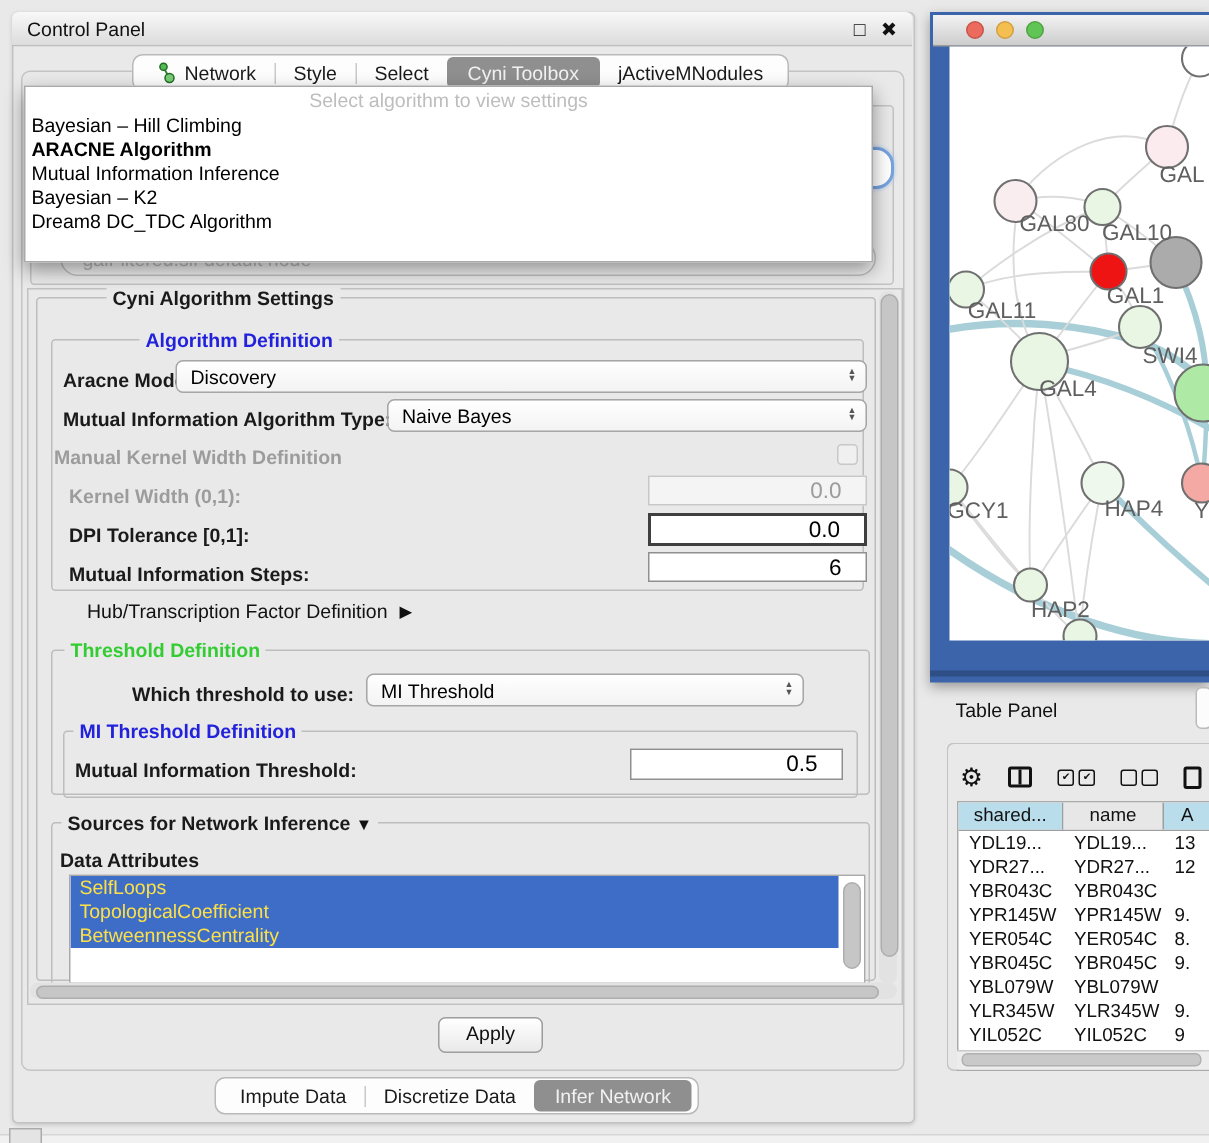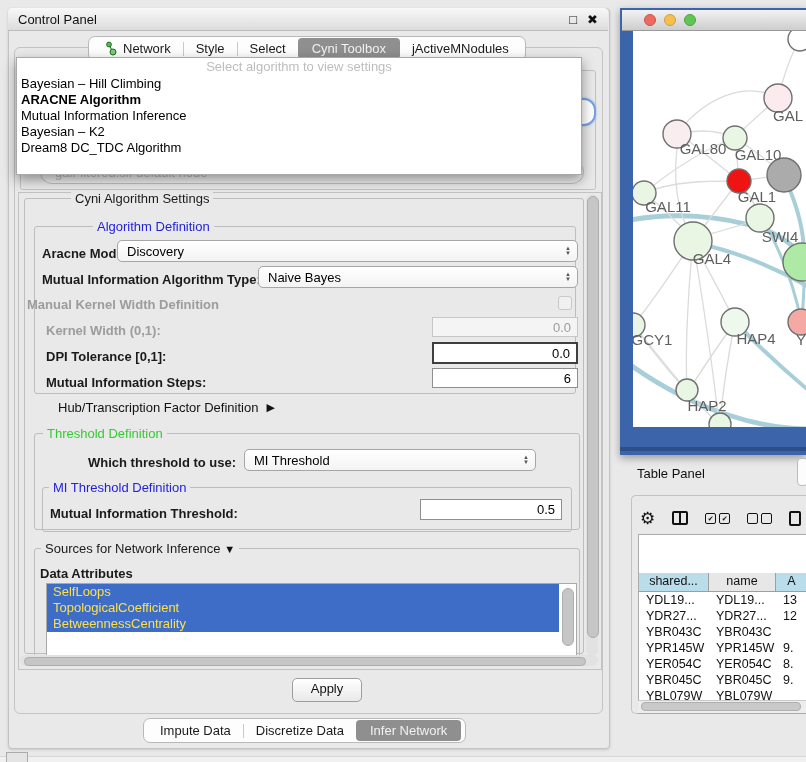--- a/index.html
+++ b/index.html
@@ -30,32 +30,32 @@
   .dd-item{height:16px;line-height:16px;padding-left:4px;color:#000;}
   .dd-item.bold{font-weight:bold;}
   
   .ghost-group{left:20px;top:70px;width:574px;height:118px;border:1px solid #C2C2C2;border-radius:3px;z-index:1;}
   .ghost-combo-focus{left:36px;top:98px;width:556px;height:24px;border:2px solid #76A2DE;border-radius:12px;
       box-shadow:0 0 3px #9CC0EE;background:#FFF;z-index:1;}
   .ghost-combo{left:40px;top:160px;width:544px;height:24px;background:#F1F1F1;border:1px solid #BFBFBF;
       border-radius:12px;color:#B9B9B9;line-height:24px;padding-left:14px;box-sizing:border-box;z-index:1;}
   
   .scrollpane{left:18px;top:192px;width:582px;height:476px;border:1px solid #C2C2C2;background:#E9E9E9;}
-  .group{position:absolute;border:1px solid #BDBDBD;border-radius:3px;}
+  .group{position:absolute;border:1px solid #BDBDBD;border-radius:3px;font-weight:bold;}
   .legend{position:absolute;top:-8px;background:#E9E9E9;padding:0 4px;font-size:13px;white-space:nowrap;}
   .legend.blue{color:var(--legend-blue);}
   .legend.green{color:var(--legend-green);}
   .lbl{font-weight:bold;font-size:13px;color:#1A1A1A;white-space:nowrap;}
   .lbl.dis{color:#9C9C9C;}
   .combo{background:linear-gradient(#FFFFFF,#F3F3F3);border:1px solid #A6A6A6;border-radius:5px;
       display:flex;align-items:center;padding:0 6px 0 9px;box-sizing:border-box;}
   .combo .val{flex:1;color:#000;}
   .arrows{display:flex;flex-direction:column;align-items:center;line-height:5px;font-size:6px;color:#555;}
-  .field{background:#FFF;border:1px solid #8F8F8F;text-align:right;padding-right:6px;line-height:19px;
-      box-sizing:border-box;font-size:13px;color:#000;}
+  .field{background:#FFF;border:1px solid #8F8F8F;text-align:right;padding-right:16px;line-height:19px;
+      box-sizing:border-box;font-size:15px;color:#000;}
   .field.strong{border:2px solid #3F3F3F;}
   .field.dis{background:#F4F4F4;color:#9C9C9C;border:1px solid #C7C7C7;}
   .checkbox{width:14px;height:14px;border:1px solid #C8C8C8;border-radius:3px;background:#F0F0F0;box-sizing:border-box;}
   .tri{font-size:11px;color:#111;}
   
   .attr-list{left:46px;top:583px;width:531px;height:73px;background:#FFF;border:1px solid #A9A9A9;
       box-sizing:border-box;overflow:hidden;}
   .attr-item{height:16px;line-height:16px;width:512px;background:var(--sel-blue);color:#fde047;padding-left:6px;box-sizing:border-box;}
   .vscroll-track{background:#E2E2E2;border-radius:6px;}
   .vscroll-thumb{background:#C6C6C6;border:1px solid #ADADAD;border-radius:6px;}
@@ -82,21 +82,21 @@
   .tp-panel{left:631px;top:495px;width:175px;height:217px;background:#E9E9E9;border:1px solid #C3C3C3;
       border-radius:5px 0 0 5px;border-right:none;}
   .tp-toolbar{left:640px;top:505px;width:166px;height:26px;display:flex;align-items:center;gap:17px;}
   .icon-gear{font-size:17px;color:#111;line-height:1;}
   .icon-cols{width:16px;height:14px;border:2px solid #111;border-radius:2px;position:relative;box-sizing:border-box;}
   .icon-cols::after{content:"";position:absolute;left:5px;top:0;width:2px;height:10px;background:#111;}
   .cbpair{display:flex;gap:3px;}
   .cb{width:9px;height:9px;border:1.5px solid #111;border-radius:2px;font-size:7px;line-height:9px;text-align:center;color:#111;box-sizing:content-box;}
   .icon-doc{width:12px;height:15px;border:2px solid #111;border-radius:2px;box-sizing:border-box;}
   .table{left:638px;top:534px;width:168px;height:178px;background:#FFF;border:1px solid #ABABAB;border-right:none;overflow:hidden;}
-  .thead{display:flex;height:18px;border-bottom:1px solid #9E9E9E;margin-top:38px;}
+  .thead{display:flex;height:18px;border-bottom:1px solid #9E9E9E;}
   .th{box-sizing:border-box;border-right:1px solid #9E9E9E;font-size:12.5px;text-align:center;line-height:17px;color:#111;overflow:hidden;}
   .th.hl{background:var(--header-blue);}
   .th.plain{background:#E7E7E7;}
   .trow{display:flex;height:16px;line-height:16px;font-size:12.5px;color:#111;}
   .td{box-sizing:border-box;padding-left:7px;overflow:hidden;white-space:nowrap;}
   .hscroll{position:absolute;background:#EDEDED;border-top:1px solid #C9C9C9;}
   .hthumb{position:absolute;background:#C9C9C9;border:1px solid #B0B0B0;border-radius:4px;}
 </style>
 </head>
 <body>
@@ -174,21 +174,21 @@
 
   <span class="abs lbl" style="left:42px;top:272px;">Mutual Information Algorithm Type:</span>
   <div class="abs combo" style="left:258px;top:266px;width:320px;height:22px;">
     <span class="val">Naive Bayes</span>
     <span class="arrows">
         <span>▲</span>
         <span>▼</span>
       </span>
   </div>
 
-  <span class="abs lbl dis" style="left:27px;top:297px;">Manual Kernel Width Definition</span>
+  <span class="abs lbl dis" style="left:36px;top:297px;">Manual Kernel Width Definition</span>
   <div class="abs checkbox" style="left:558px;top:296px;"></div>
 
   <span class="abs lbl dis" style="left:46px;top:323px;">Kernel Width (0,1):</span>
   <div class="abs field dis" style="left:432px;top:317px;width:146px;height:20px;">0.0</div>
 
   <span class="abs lbl" style="left:46px;top:349px;">DPI Tolerance [0,1]:</span>
   <div class="abs field strong" style="left:432px;top:342px;width:146px;height:22px;">0.0</div>
 
   <span class="abs lbl" style="left:46px;top:375px;">Mutual Information Steps:</span>
   <div class="abs field" style="left:432px;top:368px;width:146px;height:20px;">6</div>

